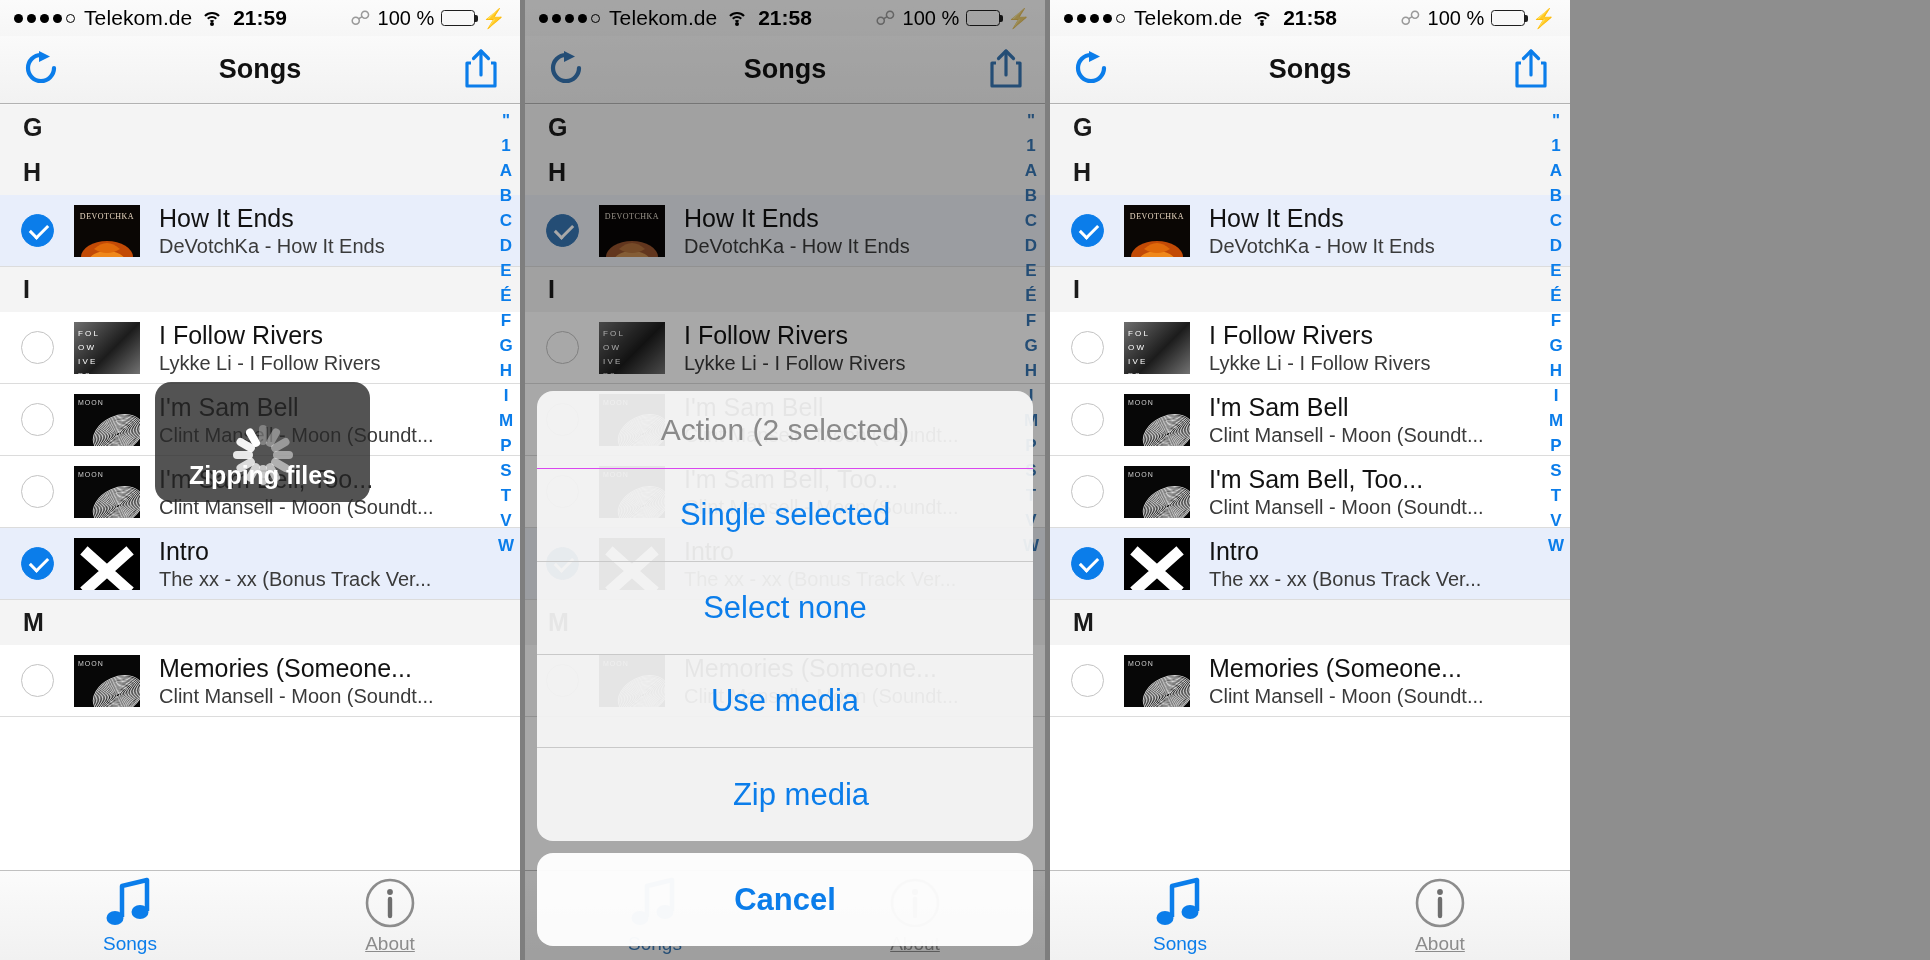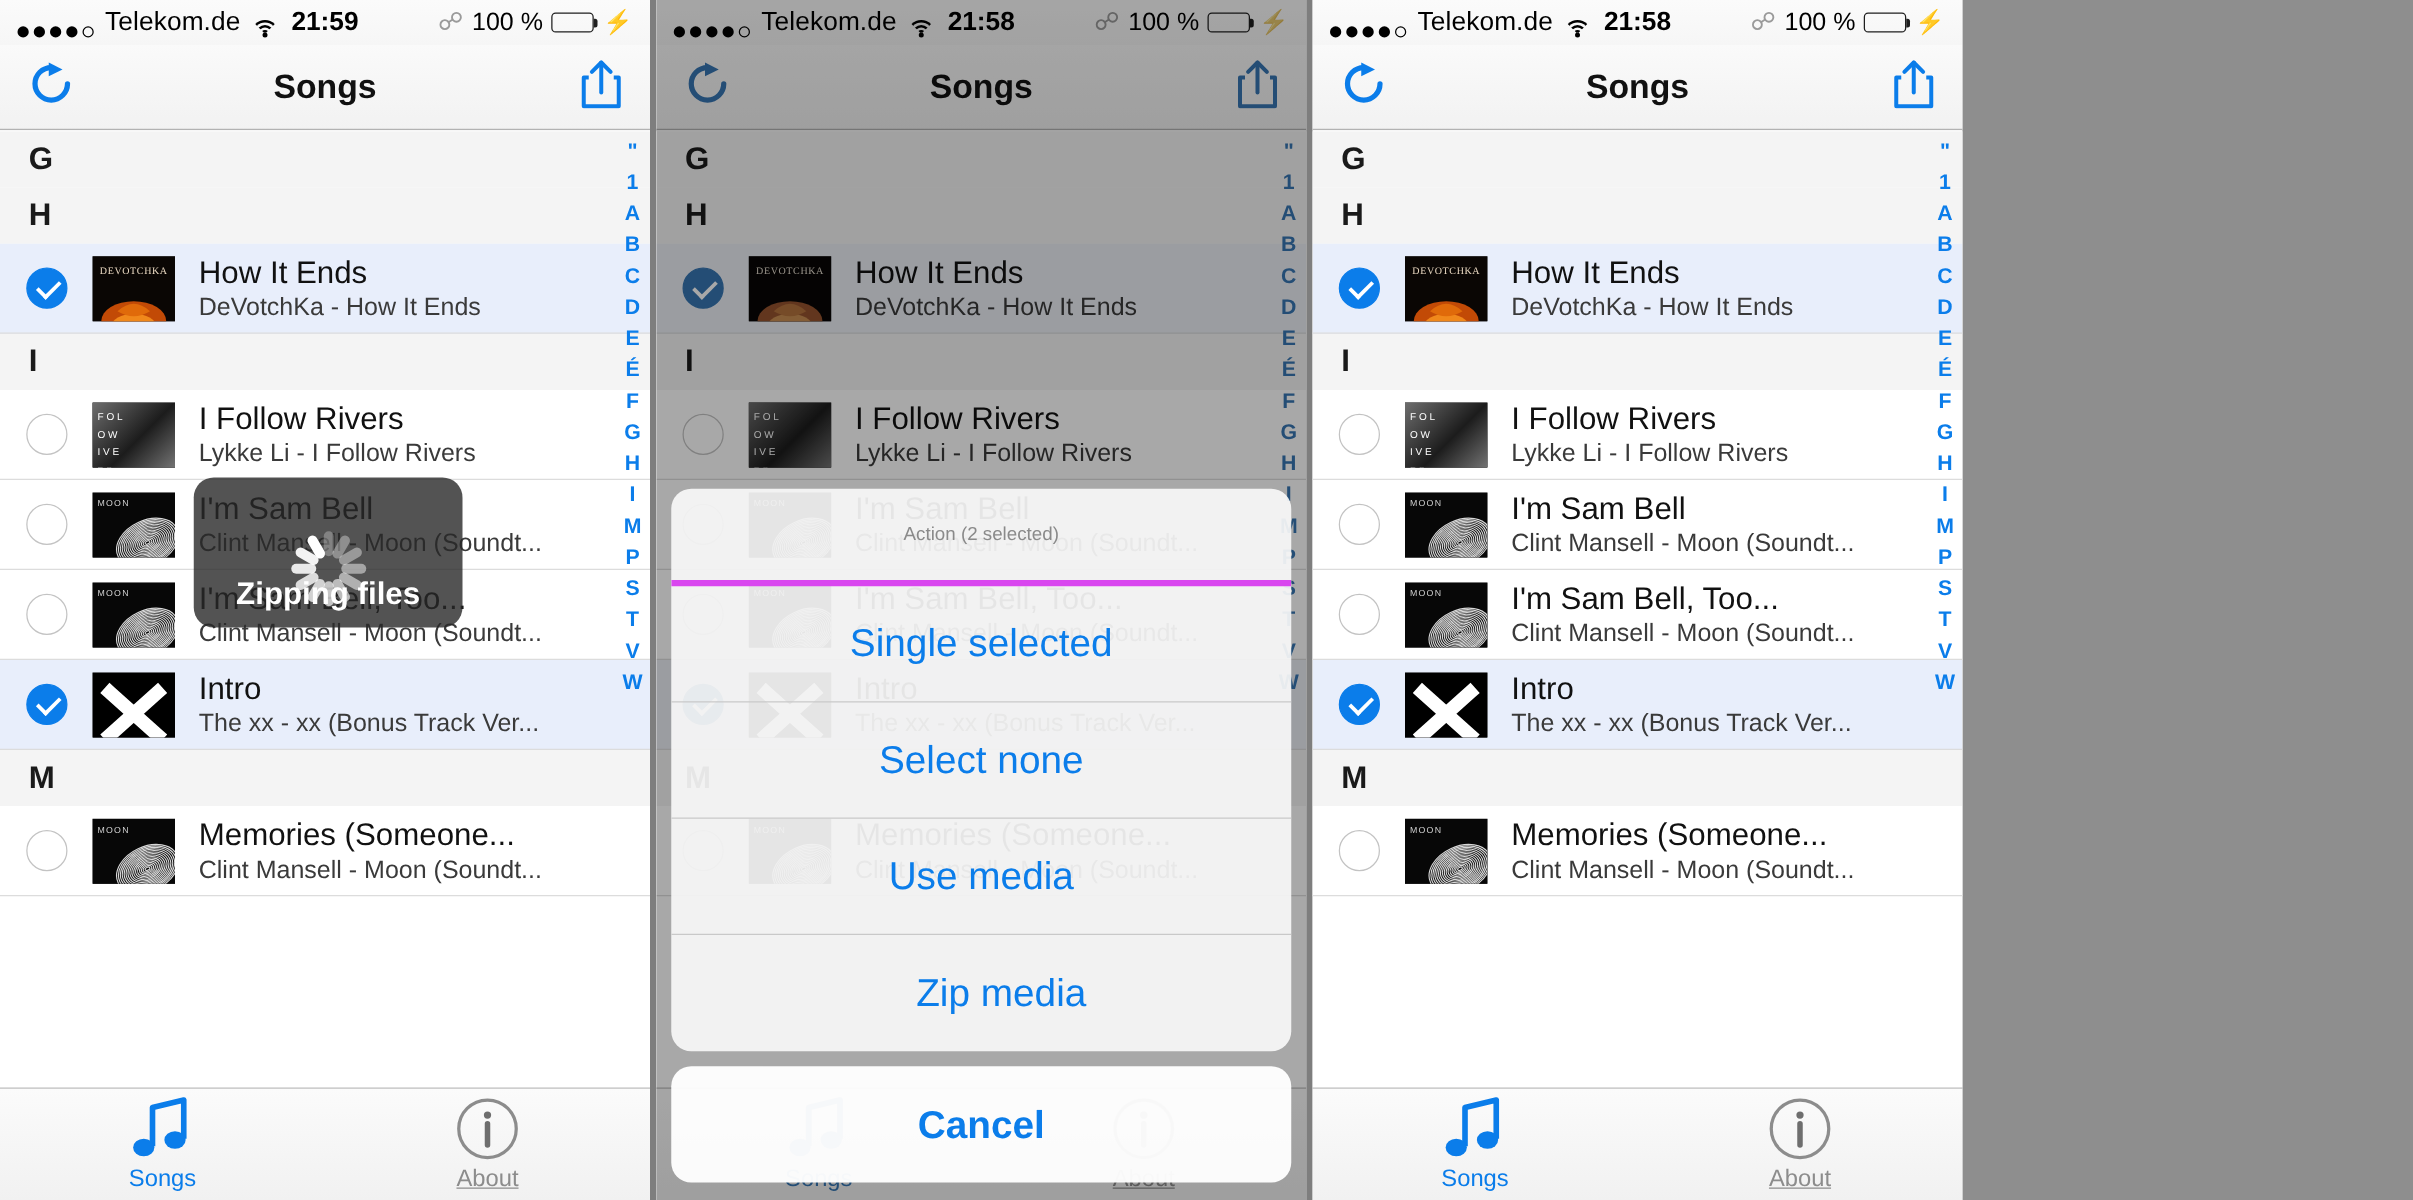--- a/index.html
+++ b/index.html
@@ -9,21 +9,21 @@
   .stage { position:relative; width:1930px; height:960px; display:flex; }
 
   .panel { position:relative; width:520px; height:960px; background:#f7f7f7; overflow:hidden; flex:0 0 auto; }
   .panel.p2 { width:520px; }
   .panel.p3 { width:520px; }
   .gutter { flex:0 0 5px; background:#7e7e7e; height:960px; }
 
   
   .statusbar { height:36px; display:flex; align-items:center; padding:0 14px; font-size:21px; color:#000;
      background:linear-gradient(#fbfbfb,#f6f6f6); position:relative; }
-  .sb-left { display:flex; align-items:flex-end; gap:9px; }
+  .sb-left { display:flex; align-items:center; gap:9px; }
   .dots { display:flex; align-items:center; gap:4px; }
   .dot { width:9px; height:9px; border-radius:50%; background:#000; }
   .dot.hollow { background:transparent; border:1.6px solid #000; width:9px; height:9px; }
   .carrier { font-size:21px; letter-spacing:.1px; }
   .wifi { width:22px; height:16px; position:relative; display:inline-block; }
   .wifi i { position:absolute; border:2.4px solid #000; border-bottom-color:transparent;
     border-left-color:transparent; border-right-color:transparent; border-radius:50%; left:50%; transform:translateX(-50%); }
   .wifi i:nth-child(1){ width:22px; height:22px; top:2px; }
   .wifi i:nth-child(2){ width:14px; height:14px; top:6px; }
   .wifi i:nth-child(3){ width:6px;  height:6px;  top:10px; }
@@ -82,21 +82,21 @@
   .spinner { position:absolute; left:50%; top:40px; transform:translateX(-50%); width:66px; height:66px; }
   .spinner span { position:absolute; left:50%; top:50%; width:8px; height:20px; margin:-30px 0 0 -4px;
     border-radius:4px; background:#fff; transform-origin:4px 30px; }
 
   
   .dim { position:absolute; inset:0; background:rgba(0,0,0,.34); z-index:30; }
   .sheet-wrap { position:absolute; left:0; right:0; bottom:0; top:0; z-index:40;
     display:flex; flex-direction:column; justify-content:flex-end; padding:0 12px 14px; }
   .sheet { background:rgba(249,249,249,.92); border-radius:16px; overflow:hidden; margin-bottom:12px; }
   .sheet .shead { height:78px; display:flex; align-items:center; justify-content:center;
-    font-size:15px; color:#8a8a8a; border-bottom:5px solid #d946ef; }
+    font-size:30px; color:#8a8a8a; border-bottom:1px solid #d946ef; }
   .sheet .sitem { height:93px; display:flex; align-items:center; justify-content:center;
     font-size:31px; color:#0b7dea; border-bottom:1px solid #c9c9c9; cursor:pointer; }
   .sheet .sitem:last-child { border-bottom:none;padding-left:32px; }
   .cancel { background:rgba(255,255,255,.96); border-radius:16px; height:93px; display:flex;
     align-items:center; justify-content:center; font-size:31px; font-weight:bold; color:#0b7dea; cursor:pointer; }
   .p2 .list, .p2 .navbar, .p2 .statusbar, .p2 .tabbar, .p2 .index { filter:saturate(.55); }
 </style>
 </head>
 <body>
 

